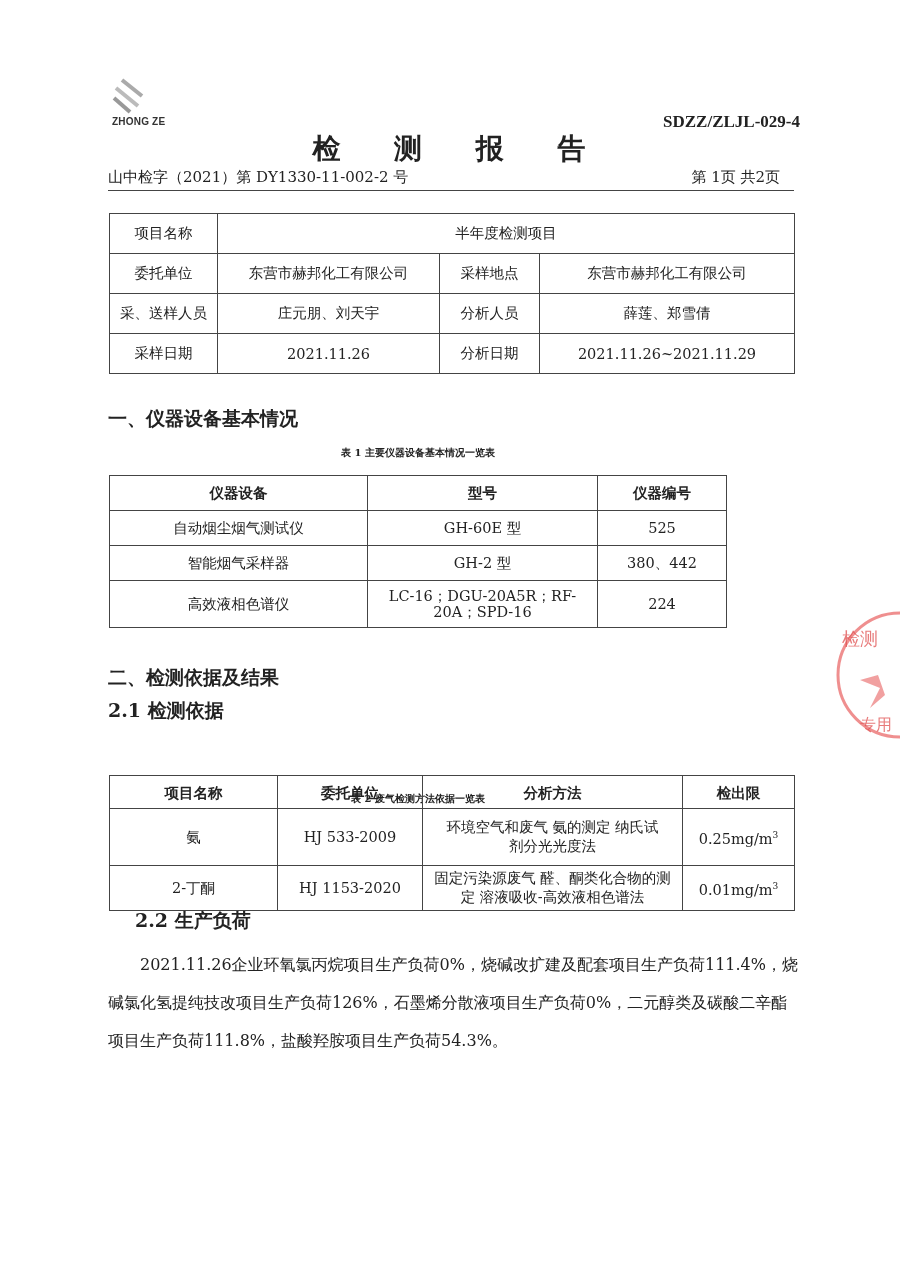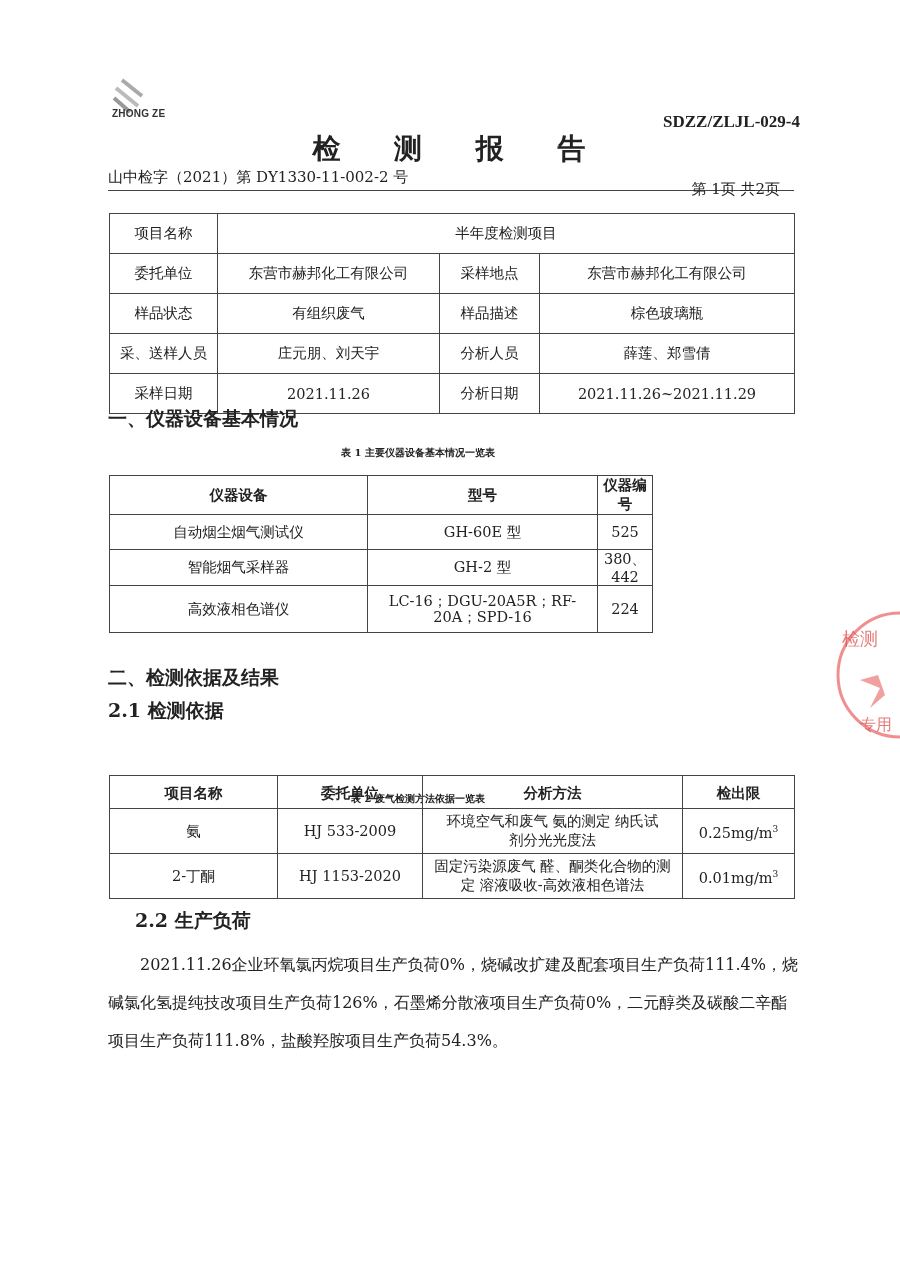--- a/index.html
+++ b/index.html
@@ -1,30 +1,30 @@
 <!DOCTYPE html>
 <html><head>
 <meta charset="utf-8">
 <style>
   html, body { margin:0; padding:0; }
   body { width:900px; height:1272px; background:#fff; position:relative; overflow:hidden;
          font-family:"DejaVu Serif","Liberation Serif",serif; color:#222; }
   .abs { position:absolute; }
   .logo { left:108px; top:76px; width:60px; height:56px; }
-  .logo-text { position:absolute; left:4px; top:32px; font-family:"Liberation Sans",sans-serif; font-weight:bold; font-size:10px; color:#333; letter-spacing:0.2px; }
+  .logo-text { position:absolute; left:4px; top:40px; font-family:"Liberation Sans",sans-serif; font-weight:bold; font-size:10px; color:#333; letter-spacing:0.2px; }
   .docno { right:100px; top:112px; font-family:"Liberation Serif",serif; font-weight:bold; font-size:17px; }
   .title { left:0; width:900px; text-align:center; top:130px; font-size:28px; letter-spacing:22px; font-weight:bold; padding-left:20px; box-sizing:border-box; }
   .subline { left:108px; top:166px; width:686px; height:24px; border-bottom:1.5px solid #444; font-size:15px; }
   .subline .l { position:absolute; left:0; top:2px; }
-  .subline .r { position:absolute; right:14px; top:2px;margin-top:12px; }
+  .subline .r { position:absolute; right:14px; top:2px; }
   table { border-collapse:collapse; position:absolute; font-size:14.5px; }
   td, th { border:1.2px solid #444; text-align:center; padding:0; font-weight:normal; }
   .t0 { left:109px; top:213px; width:686px; }
   .t0 td { height:39px; }
-  .t1 { left:109px; top:475px; width:544px; }
+  .t1 { left:109px; top:475px; width:618px; }
   .t1 td { height:34px; }
   .t1 tr.hdr td { height:34px; font-weight:bold; }
   .t2 { left:109px; top:775px; width:686px; }
   .t2 tr.hdr td { height:32px; font-weight:bold; }
   .t2 td { height:44px; line-height:19px; }
   .h1 { font-size:19px; font-weight:bold; }
   .cap { left:0; width:836px; text-align:center; font-size:10px; font-weight:bold; }
   .para { left:108px; width:690px; font-size:16px; line-height:38px; text-indent:32px; }
   sup { font-size:9px; }
   .stamp { right:-40px; top:600px; width:110px; height:150px; }
@@ -57,26 +57,20 @@
   <tbody>
       <tr>
     <td>项目名称</td>
     <td colspan="3">半年度检测项目</td>
   </tr>
   <tr>
     <td>委托单位</td>
     <td>东营市赫邦化工有限公司</td>
     <td>采样地点</td>
     <td>东营市赫邦化工有限公司</td>
-  </tr>
-  <tr>
-    <td>样品状态</td>
-    <td>有组织废气</td>
-    <td>样品描述</td>
-    <td>棕色玻璃瓶</td>
   </tr>
   <tr>
     <td>采、送样人员</td>
     <td>庄元朋、刘天宇</td>
     <td>分析人员</td>
     <td>薛莲、郑雪倩</td>
   </tr>
   <tr>
     <td>采样日期</td>
     <td>2021.11.26</td>
@@ -133,21 +127,21 @@
   <tbody>
       <tr class="hdr">
     <td>项目名称</td>
     <td>委托单位</td>
     <td>分析方法</td>
     <td>检出限</td>
   </tr>
   <tr>
     <td>氨</td>
     <td>HJ 533-2009</td>
-    <td style="padding:0 20px">环境空气和废气 氨的测定 纳氏试剂分光光度法</td>
+    <td style="padding:6px 20px">环境空气和废气 氨的测定 纳氏试剂分光光度法</td>
     <td><span>0.25mg/m</span><sup>3</sup></td>
   </tr>
   <tr>
     <td>2-丁酮</td>
     <td>HJ 1153-2020</td>
     <td style="padding:0 6px">固定污染源废气 醛、酮类化合物的测定 溶液吸收-高效液相色谱法</td>
     <td><span>0.01mg/m</span><sup>3</sup></td>
   </tr>
 </tbody>
   </table>

